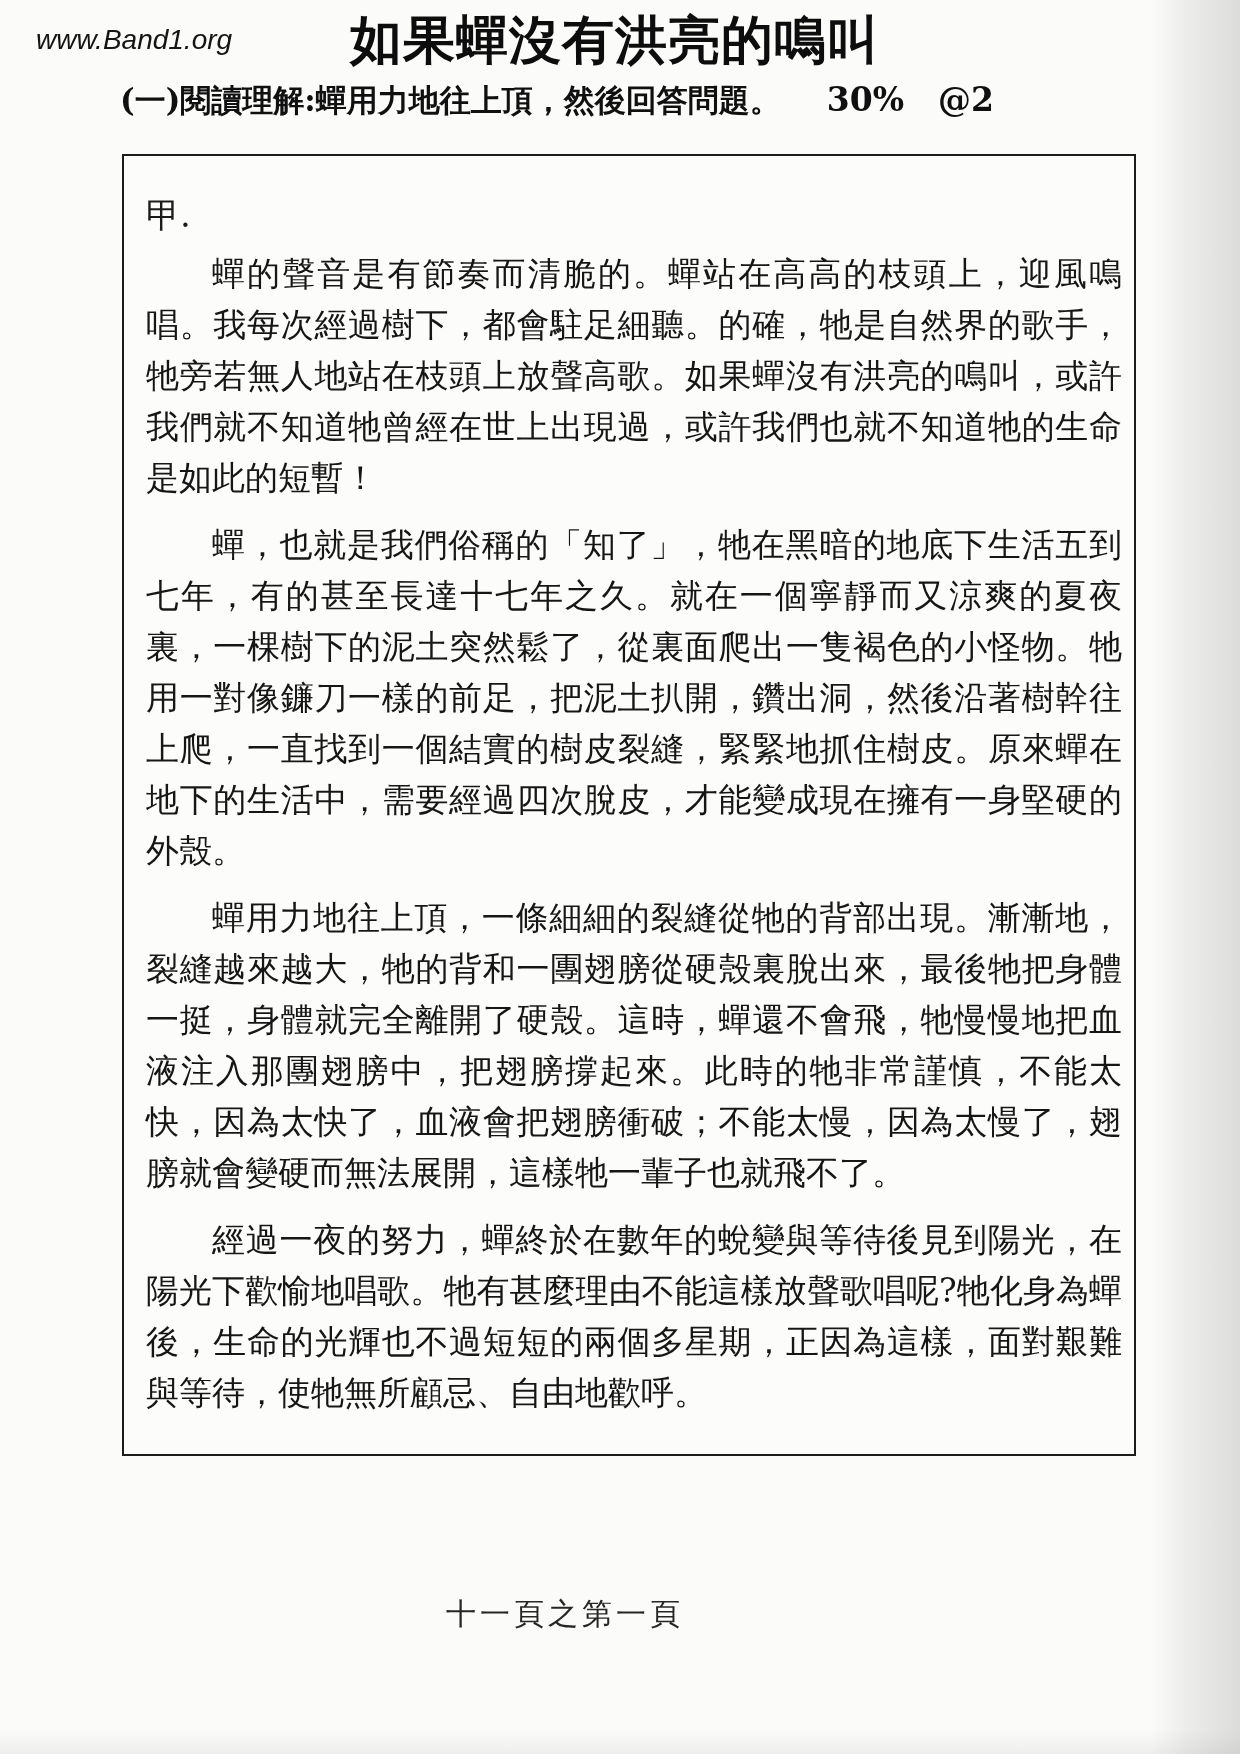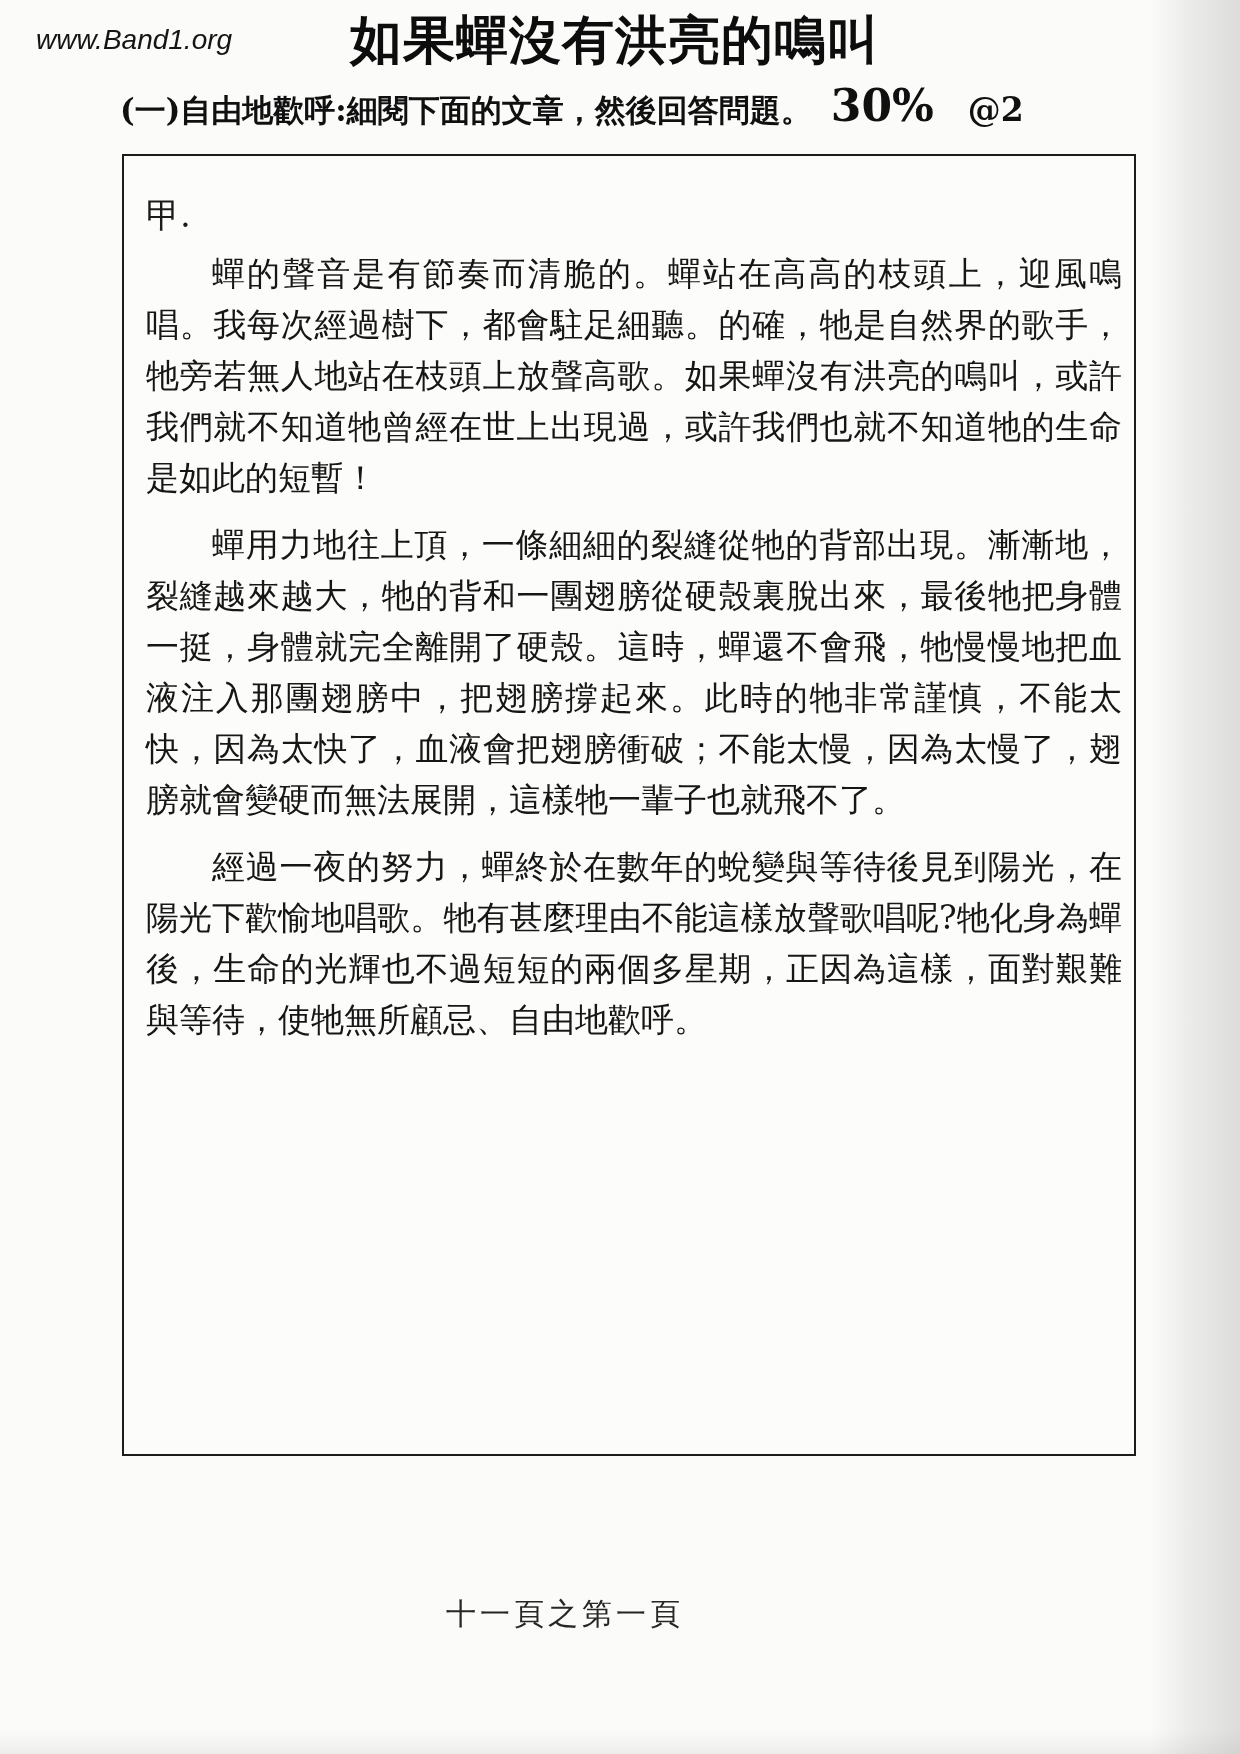--- a/index.html
+++ b/index.html
@@ -58,22 +58,22 @@
     position: absolute;
     left: 120px;
     top: 80px;
     width: 1000px;
     font-weight: bold;
     font-size: 31px;
     color: #101010;
     white-space: nowrap;
   }
   .section-line .marks-total {
-    margin-left: 19px;
-    font-size: 44px;
+    margin-left: 46px;
+    font-size: 33px;
   }
   .section-line .marks-per-q {
     margin-left: 34px;
     font-size: 33px;
   }
   .article-box {
     position: absolute;
     left: 122px;
     top: 154px;
     width: 1014px;
@@ -109,26 +109,27 @@
   }
 </style>
 </head>
 <body>
 
 <div class="watermark">www.Band1.org</div>
 
 <div class="school-title">如果蟬沒有洪亮的鳴叫</div>
 
 <div class="section-line">
-  <span>(一)自由地歡呼:細閱下面的文章，然後回答問題。</span><span class="marks-total">30%</span><span class="marks-per-q">@2</span>
+  <span>(一)閱讀理解:蟬用力地往上頂，然後回答問題。</span><span class="marks-total">30%</span><span class="marks-per-q">@2</span>
 </div>
 
 <div class="article-box">
   <div class="article-label">甲.</div>
   <p class="article-para">蟬的聲音是有節奏而清脆的。蟬站在高高的枝頭上，迎風鳴唱。我每次經過樹下，都會駐足細聽。的確，牠是自然界的歌手，牠旁若無人地站在枝頭上放聲高歌。如果蟬沒有洪亮的鳴叫，或許我們就不知道牠曾經在世上出現過，或許我們也就不知道牠的生命是如此的短暫！</p>
+  <p class="article-para">蟬，也就是我們俗稱的「知了」，牠在黑暗的地底下生活五到七年，有的甚至長達十七年之久。就在一個寧靜而又涼爽的夏夜裏，一棵樹下的泥土突然鬆了，從裏面爬出一隻褐色的小怪物。牠用一對像鐮刀一樣的前足，把泥土扒開，鑽出洞，然後沿著樹幹往上爬，一直找到一個結實的樹皮裂縫，緊緊地抓住樹皮。原來蟬在地下的生活中，需要經過四次脫皮，才能變成現在擁有一身堅硬的外殼。</p>
   <p class="article-para">蟬用力地往上頂，一條細細的裂縫從牠的背部出現。漸漸地，裂縫越來越大，牠的背和一團翅膀從硬殼裏脫出來，最後牠把身體一挺，身體就完全離開了硬殼。這時，蟬還不會飛，牠慢慢地把血液注入那團翅膀中，把翅膀撐起來。此時的牠非常謹慎，不能太快，因為太快了，血液會把翅膀衝破；不能太慢，因為太慢了，翅膀就會變硬而無法展開，這樣牠一輩子也就飛不了。</p>
   <p class="article-para">經過一夜的努力，蟬終於在數年的蛻變與等待後見到陽光，在陽光下歡愉地唱歌。牠有甚麼理由不能這樣放聲歌唱呢?牠化身為蟬後，生命的光輝也不過短短的兩個多星期，正因為這樣，面對艱難與等待，使牠無所顧忌、自由地歡呼。</p>
 
 </div>
 
 <div class="page-footer">十一頁之第一頁</div>
 
 <div class="scan-edge-right"></div>
 <div class="scan-edge-bottom"></div>
 

